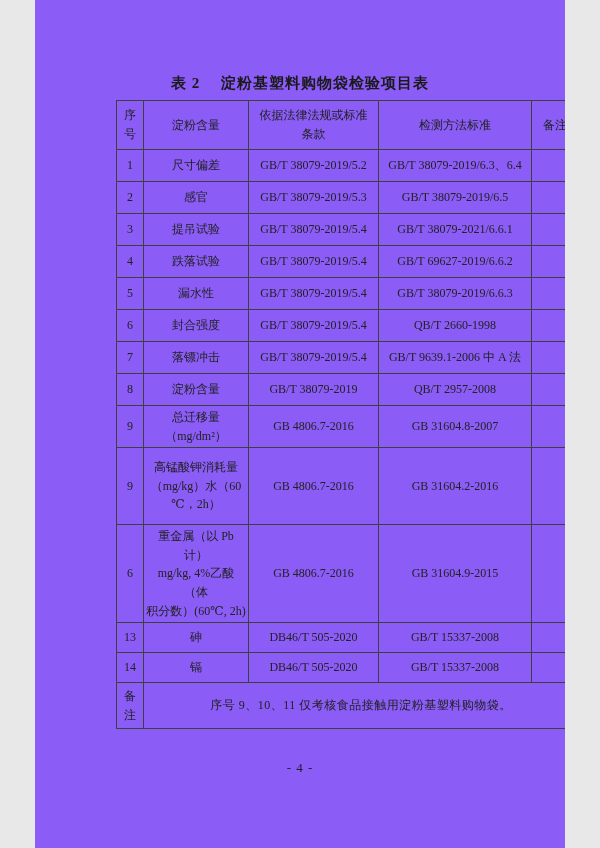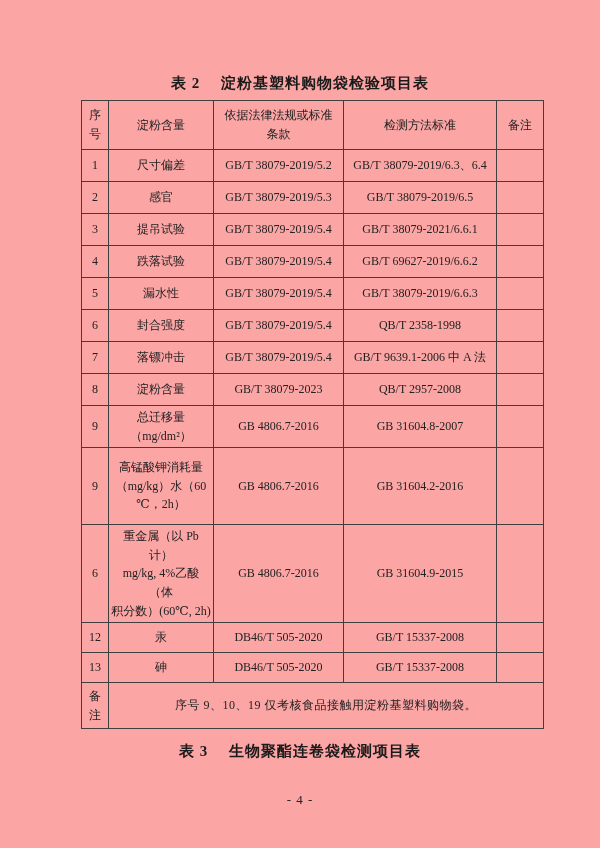--- a/index.html
+++ b/index.html
@@ -1,23 +1,23 @@
 <!DOCTYPE html>
 <html><head>
 <meta charset="utf-8">
 <style>
   * { margin: 0; padding: 0; box-sizing: border-box; }
   html, body { background: #e8e8e8; }
   body { font-family: "Liberation Serif", "DejaVu Serif", serif; }
   .page {
     position: relative;
-    width: 600px;
+    width: 530px;
     height: 848px;
     margin: 0 auto;
-    background: #fca5a5;
+    background: #8b5cf6;
     color: #1e1e1e;
     overflow: hidden;
   }
   .doc-title {
     padding-top: 74px;
     text-align: center;
     font-size: 15px;
     font-weight: 600;
     letter-spacing: 1px;
     color: #1a1a1a;
@@ -133,34 +133,34 @@
         <td>5</td>
         <td>漏水性</td>
         <td>GB/T 38079-2019/5.4</td>
         <td>GB/T 38079-2019/6.6.3</td>
         <td></td>
       </tr>
       <tr class="r-s">
         <td>6</td>
         <td>封合强度</td>
         <td>GB/T 38079-2019/5.4</td>
-        <td>QB/T 2358-1998</td>
+        <td>QB/T 2660-1998</td>
         <td></td>
       </tr>
       <tr class="r-s">
         <td>7</td>
         <td>落镖冲击</td>
         <td>GB/T 38079-2019/5.4</td>
         <td>GB/T 9639.1-2006 中 A 法</td>
         <td></td>
       </tr>
       <tr class="r-s">
         <td>8</td>
         <td>淀粉含量</td>
-        <td>GB/T 38079-2023</td>
+        <td>GB/T 38079-2019</td>
         <td>QB/T 2957-2008</td>
         <td></td>
       </tr>
       <tr class="r-m">
         <td>9</td>
         <td>总迁移量（mg/dm²）</td>
         <td>GB 4806.7-2016</td>
         <td>GB 31604.8-2007</td>
         <td></td>
       </tr>
@@ -176,38 +176,37 @@
       <tr class="r-l">
         <td>6</td>
         <td>重金属（以 Pb 计）
 mg/kg, 4%乙酸（体
 积分数）(60℃, 2h)</td>
         <td>GB 4806.7-2016</td>
         <td>GB 31604.9-2015</td>
         <td></td>
       </tr>
       <tr class="r-s2">
-        <td>12</td>
-        <td>汞</td>
-        <td>DB46/T 505-2020</td>
-        <td>GB/T 15337-2008</td>
-        <td></td>
-      </tr>
-      <tr class="r-s2">
         <td>13</td>
         <td>砷</td>
         <td>DB46/T 505-2020</td>
         <td>GB/T 15337-2008</td>
         <td></td>
       </tr>
+      <tr class="r-s2">
+        <td>14</td>
+        <td>镉</td>
+        <td>DB46/T 505-2020</td>
+        <td>GB/T 15337-2008</td>
+        <td></td>
+      </tr>
 
       <tr class="r-note">
         <td>备
 注</td>
-        <td class="note-text" colspan="4">序号 9、10、19 仅考核食品接触用淀粉基塑料购物袋。</td>
+        <td class="note-text" colspan="4">序号 9、10、11 仅考核食品接触用淀粉基塑料购物袋。</td>
       </tr>
     </tbody>
   </table>
 
-  <div class="footer-title">表 3　 生物聚酯连卷袋检测项目表</div>
   <div class="page-number">- 4 -</div>
 
 </div>
 
 </body></html>

